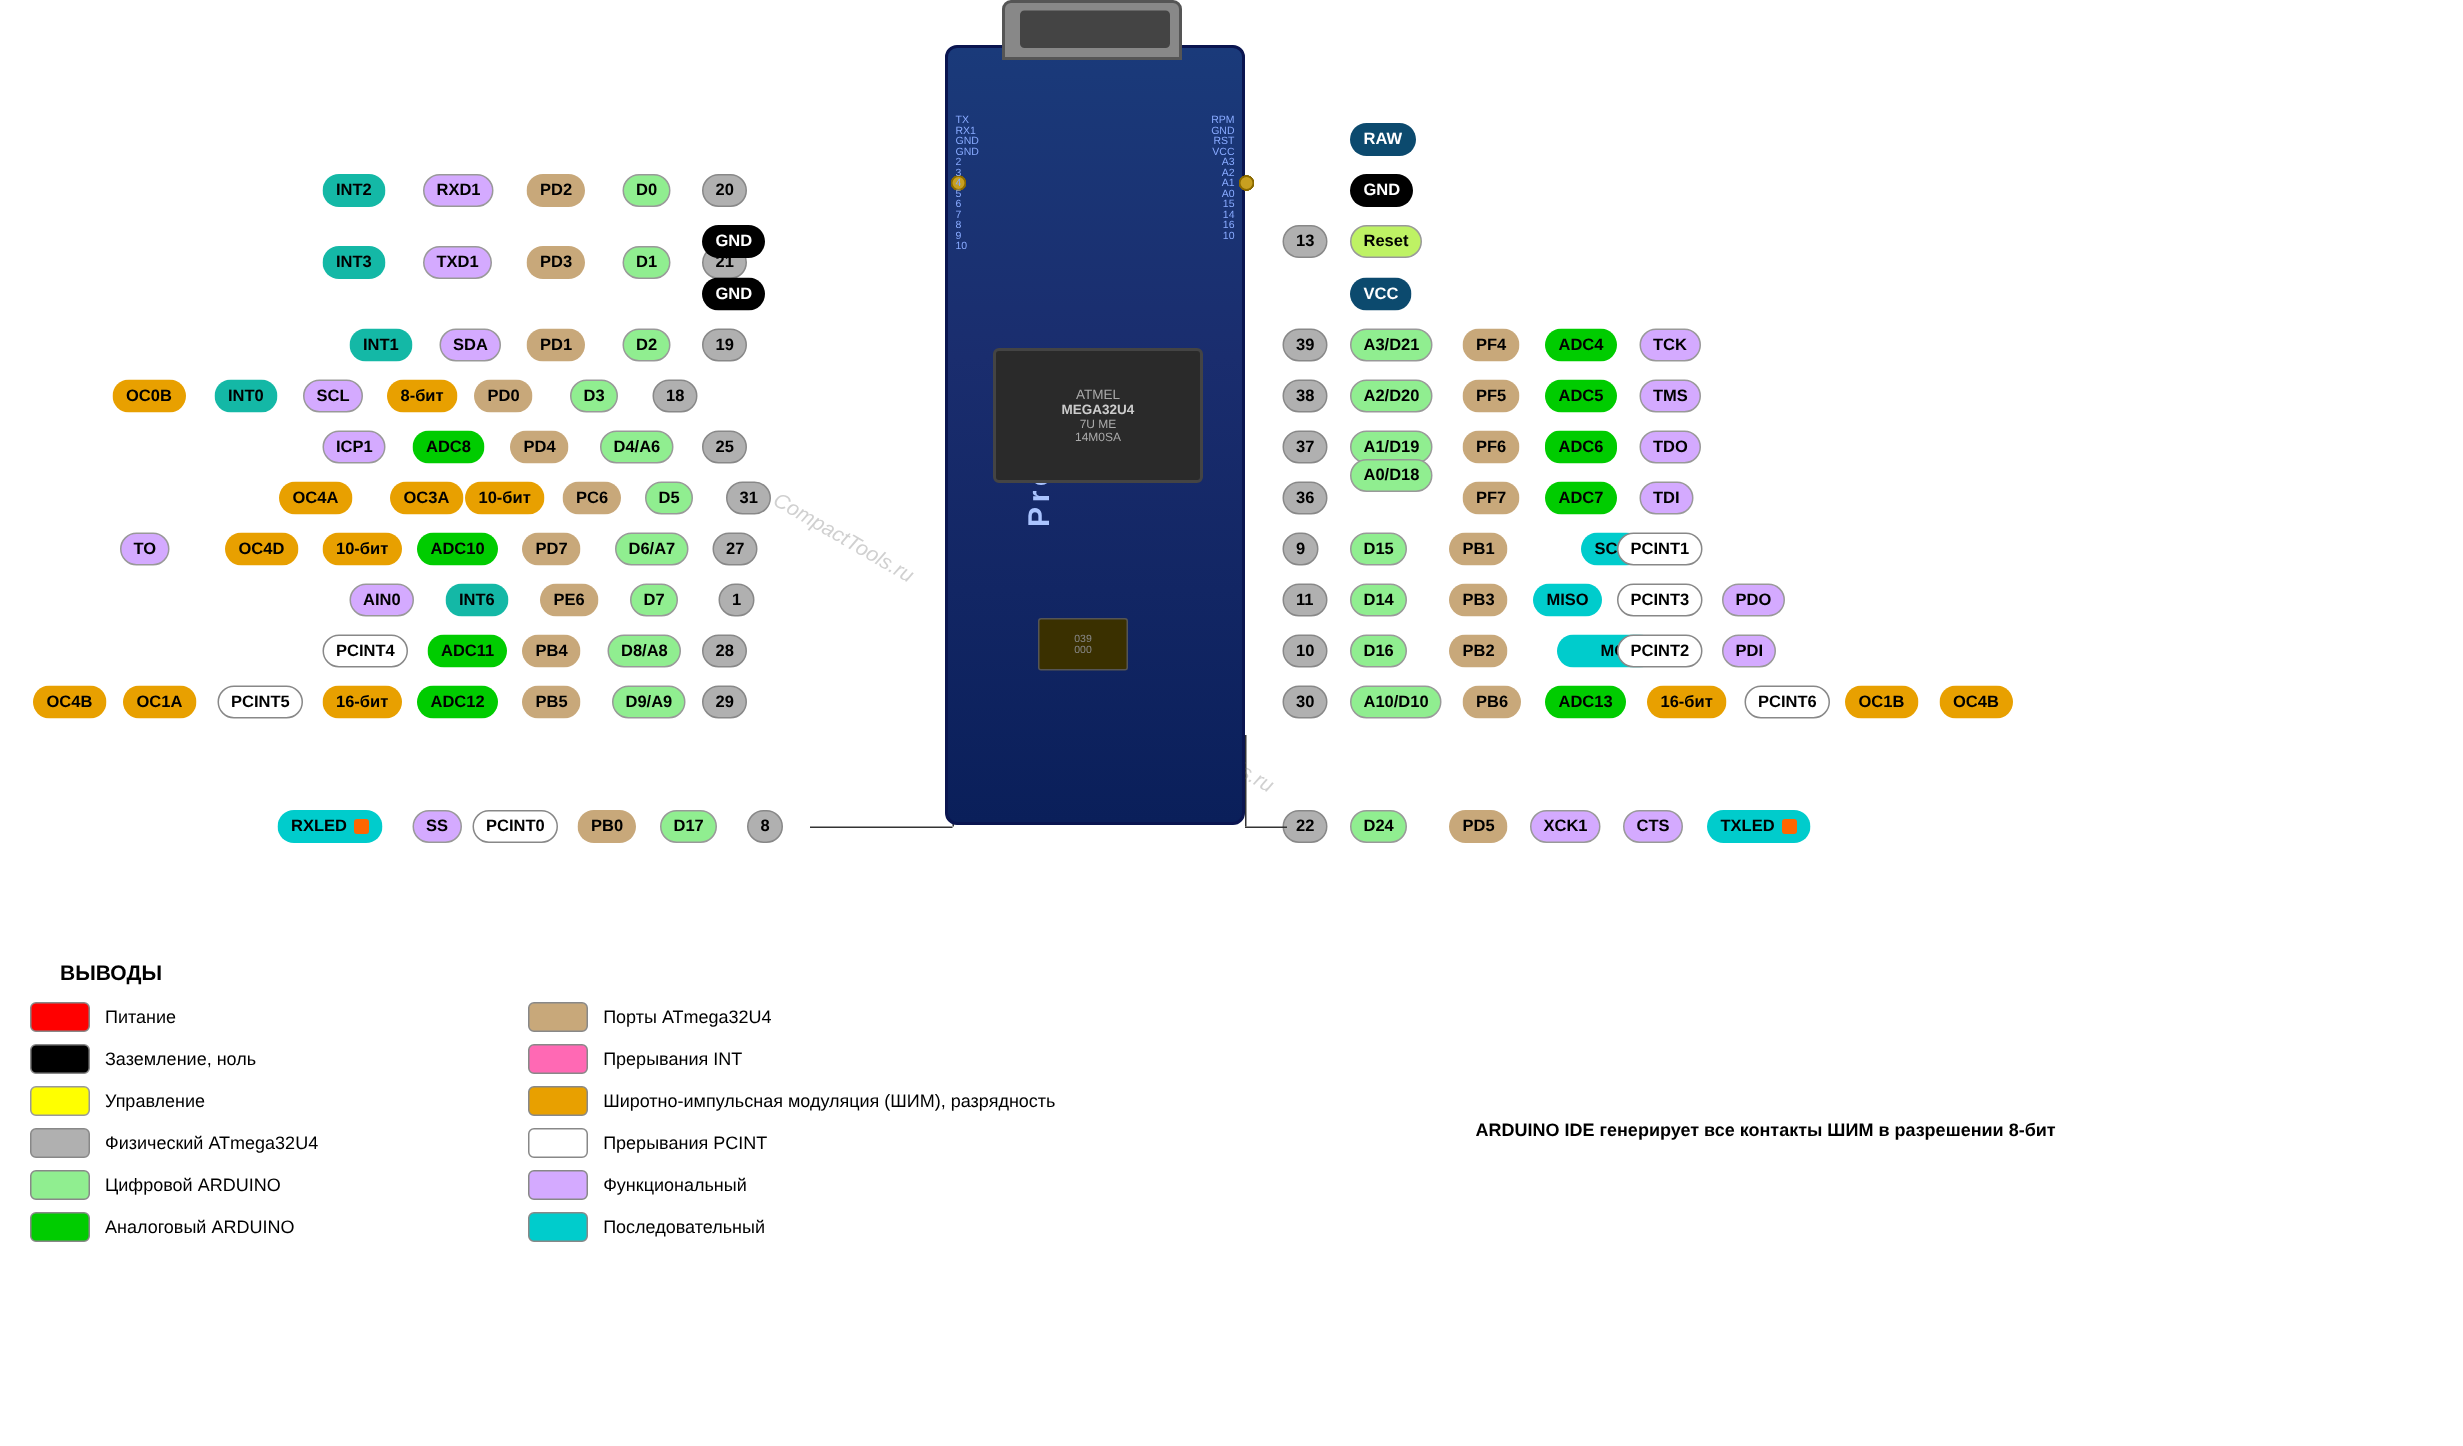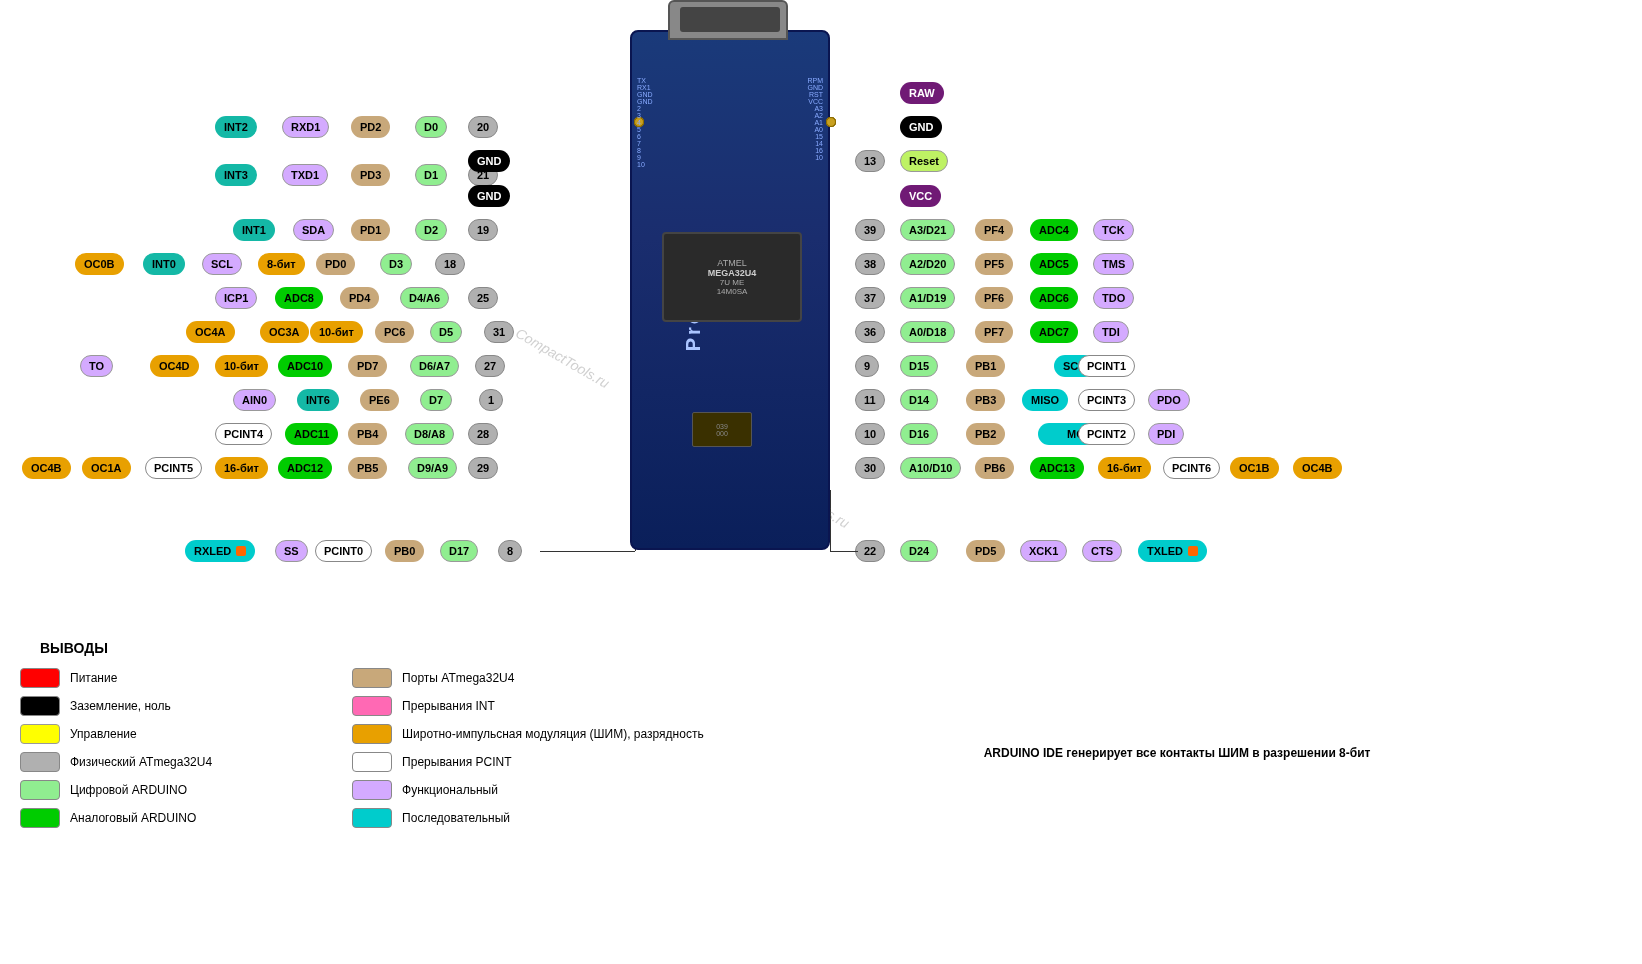--- a/index.html
+++ b/index.html
@@ -27,21 +27,21 @@
       border-radius: 12px;
       padding: 2px 8px;
       font-size: 11px;
       font-weight: bold;
       white-space: nowrap;
       position: absolute;
       height: 22px;
       border: 1px solid transparent;
     }
 
-    .badge-red { background: #701a75; color: #fff; }
+    .badge-red { background: #0c4a6e; color: #fff; }
     .badge-black { background: #000; color: #fff; }
     .badge-yellow { background: #bef264; color: #000; border-color: #999; }
     .badge-gray { background: #b0b0b0; color: #000; border-color: #888; }
     .badge-green-light { background: #90ee90; color: #000; border-color: #999; }
     .badge-green-bright { background: #00cc00; color: #000; }
     .badge-pink { background: #14b8a6; color: #000; }
     .badge-tan { background: #c8a87a; color: #000; }
     .badge-orange { background: #e8a000; color: #000; }
     .badge-white { background: #fff; color: #000; border: 1px solid #888; }
     .badge-lavender { background: #d4aaff; color: #000; border-color: #999; }
@@ -325,25 +325,25 @@
 
   <div class="badge badge-gray" style="left:855px; top:253px;">38</div>
   <div class="badge badge-green-light" style="left:900px; top:253px;">A2/D20</div>
   <div class="badge badge-tan" style="left:975px; top:253px;">PF5</div>
   <div class="badge badge-green-bright" style="left:1030px; top:253px;">ADC5</div>
   <div class="badge badge-lavender" style="left:1093px; top:253px;">TMS</div>
 
   <div class="badge badge-gray" style="left:855px; top:287px;">37</div>
   <div class="badge badge-green-light" style="left:900px; top:287px;">A1/D19</div>
   <div class="badge badge-tan" style="left:975px; top:287px;">PF6</div>
-  <div class="badge badge-green-bright" style="left:1030px; top:287px;">ADC6</div>
+  <div class="badge badge-green-bright" style="left:1030px; top:287px;border-radius:10px;">ADC6</div>
   <div class="badge badge-lavender" style="left:1093px; top:287px;">TDO</div>
 
   <div class="badge badge-gray" style="left:855px; top:321px;">36</div>
-  <div class="badge badge-green-light" style="left:900px; top:321px;">A0/D18</div>
+  <div class="badge badge-green-light" style="left:900px; top:306px;">A0/D18</div>
   <div class="badge badge-tan" style="left:975px; top:321px;">PF7</div>
   <div class="badge badge-green-bright" style="left:1030px; top:321px;">ADC7</div>
   <div class="badge badge-lavender" style="left:1093px; top:321px;">TDI</div>
 
   <div class="badge badge-gray" style="left:855px; top:355px;">9</div>
   <div class="badge badge-green-light" style="left:900px; top:355px;">D15</div>
   <div class="badge badge-tan" style="left:966px; top:355px;">PB1</div>
   <div class="badge badge-cyan" style="left:1022px; top:355px;margin-left:32px;">SCK</div>
   <div class="badge badge-white" style="left:1078px; top:355px;">PCINT1</div>
 

